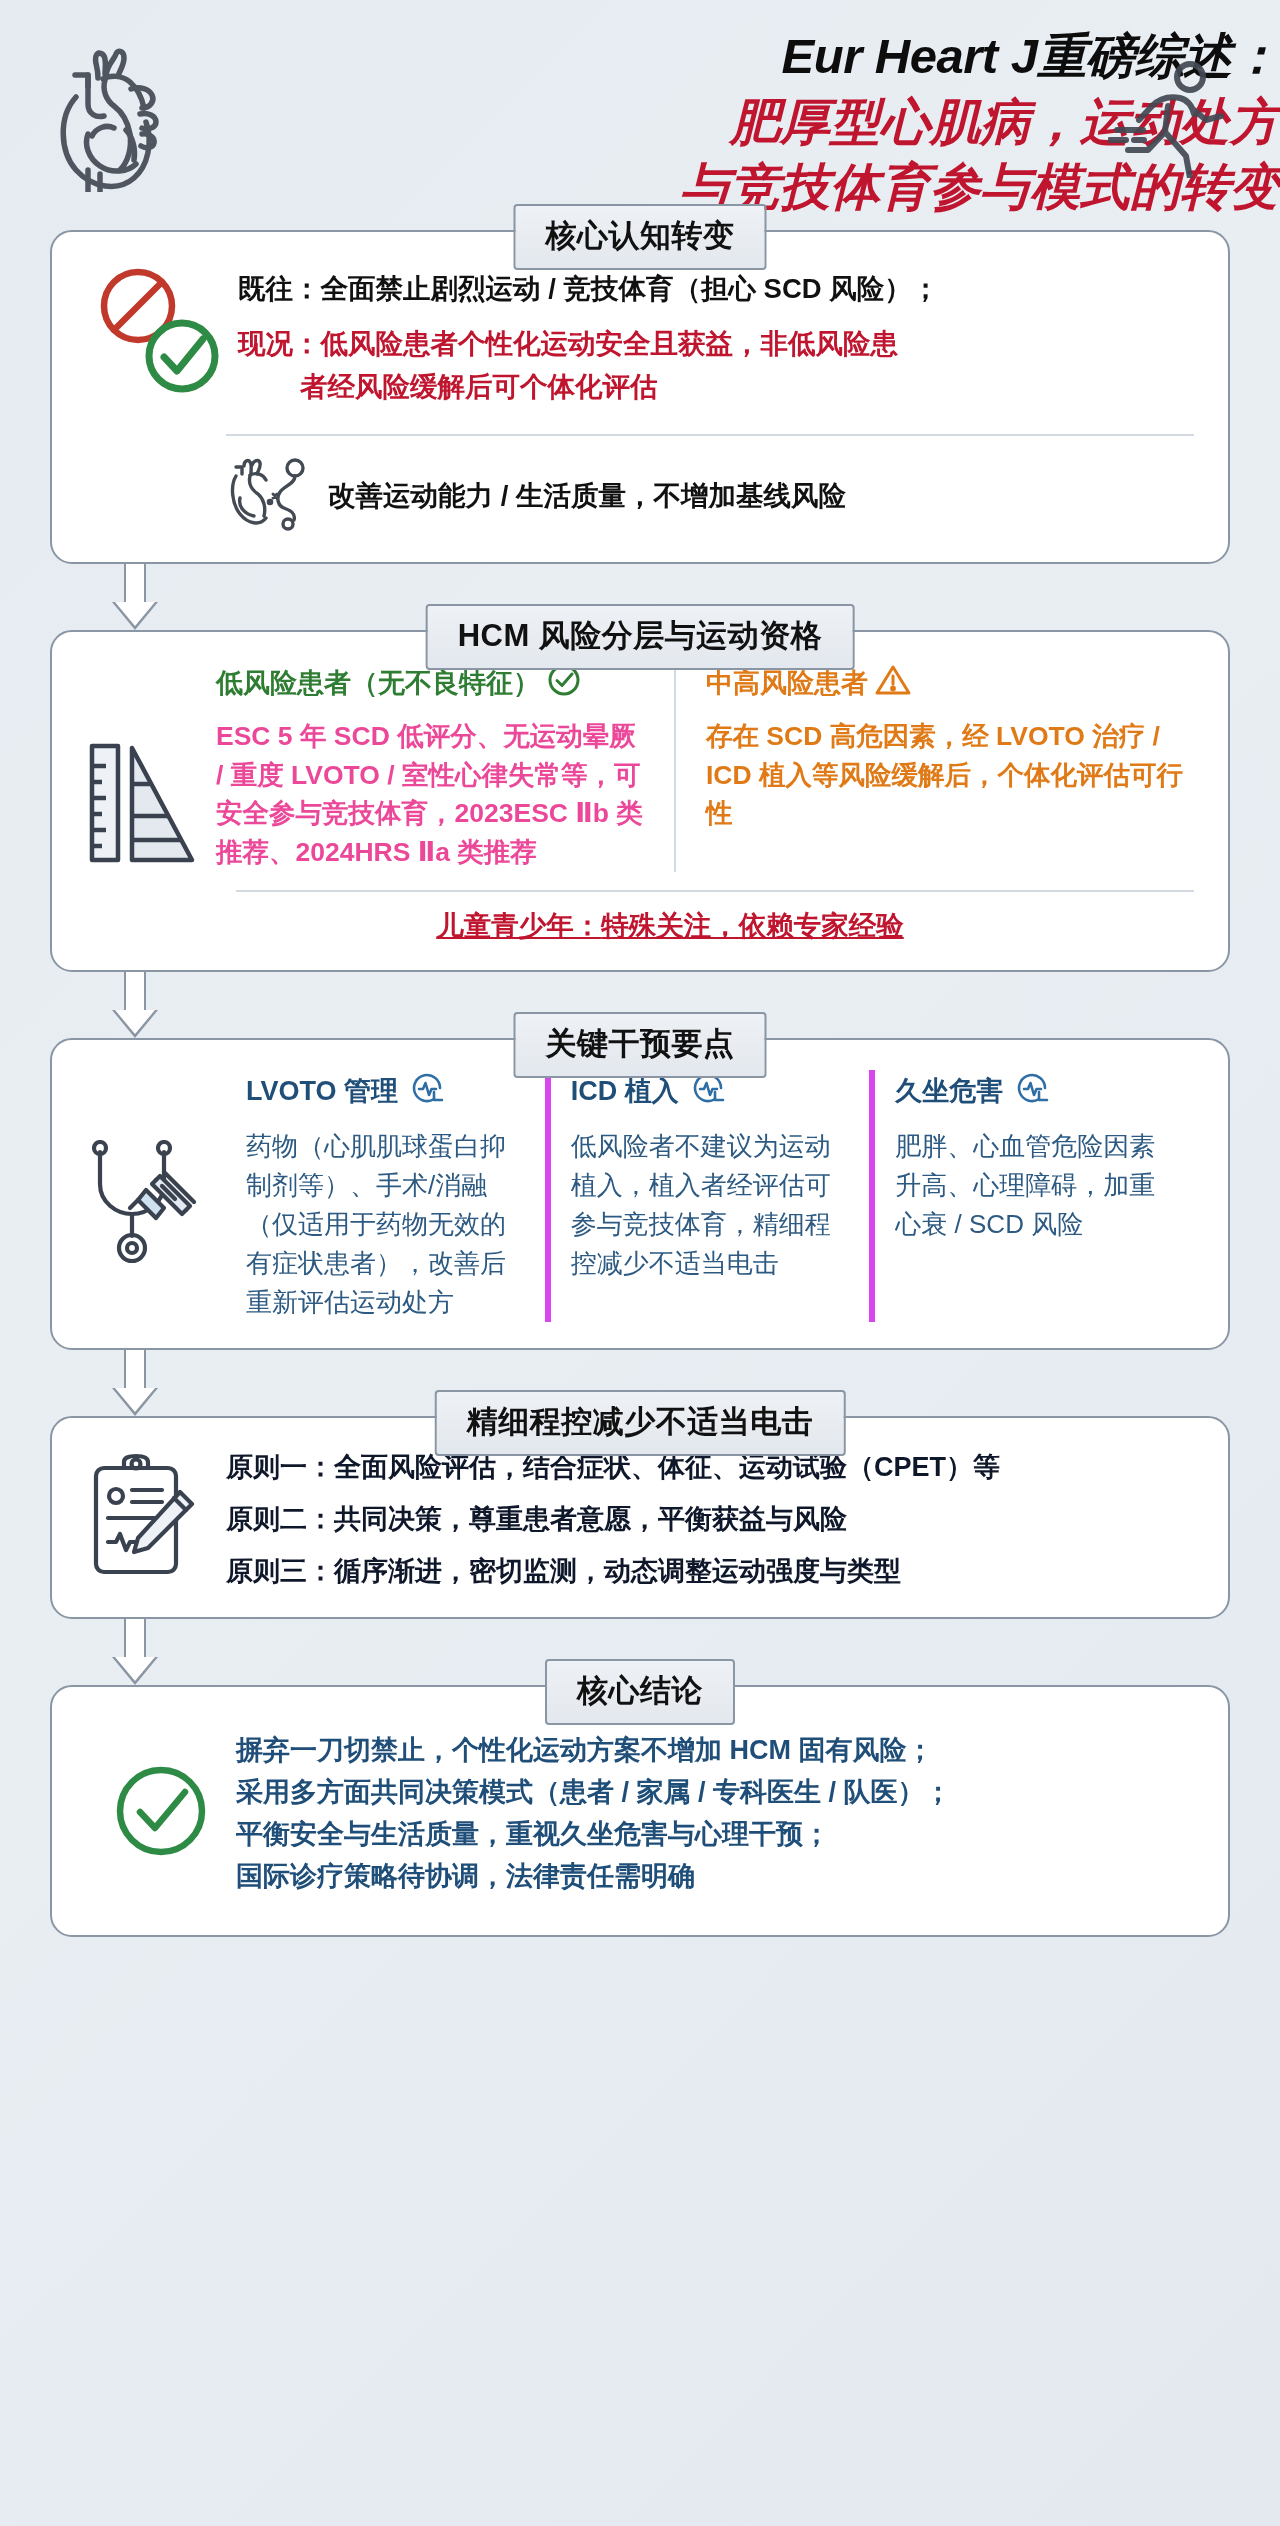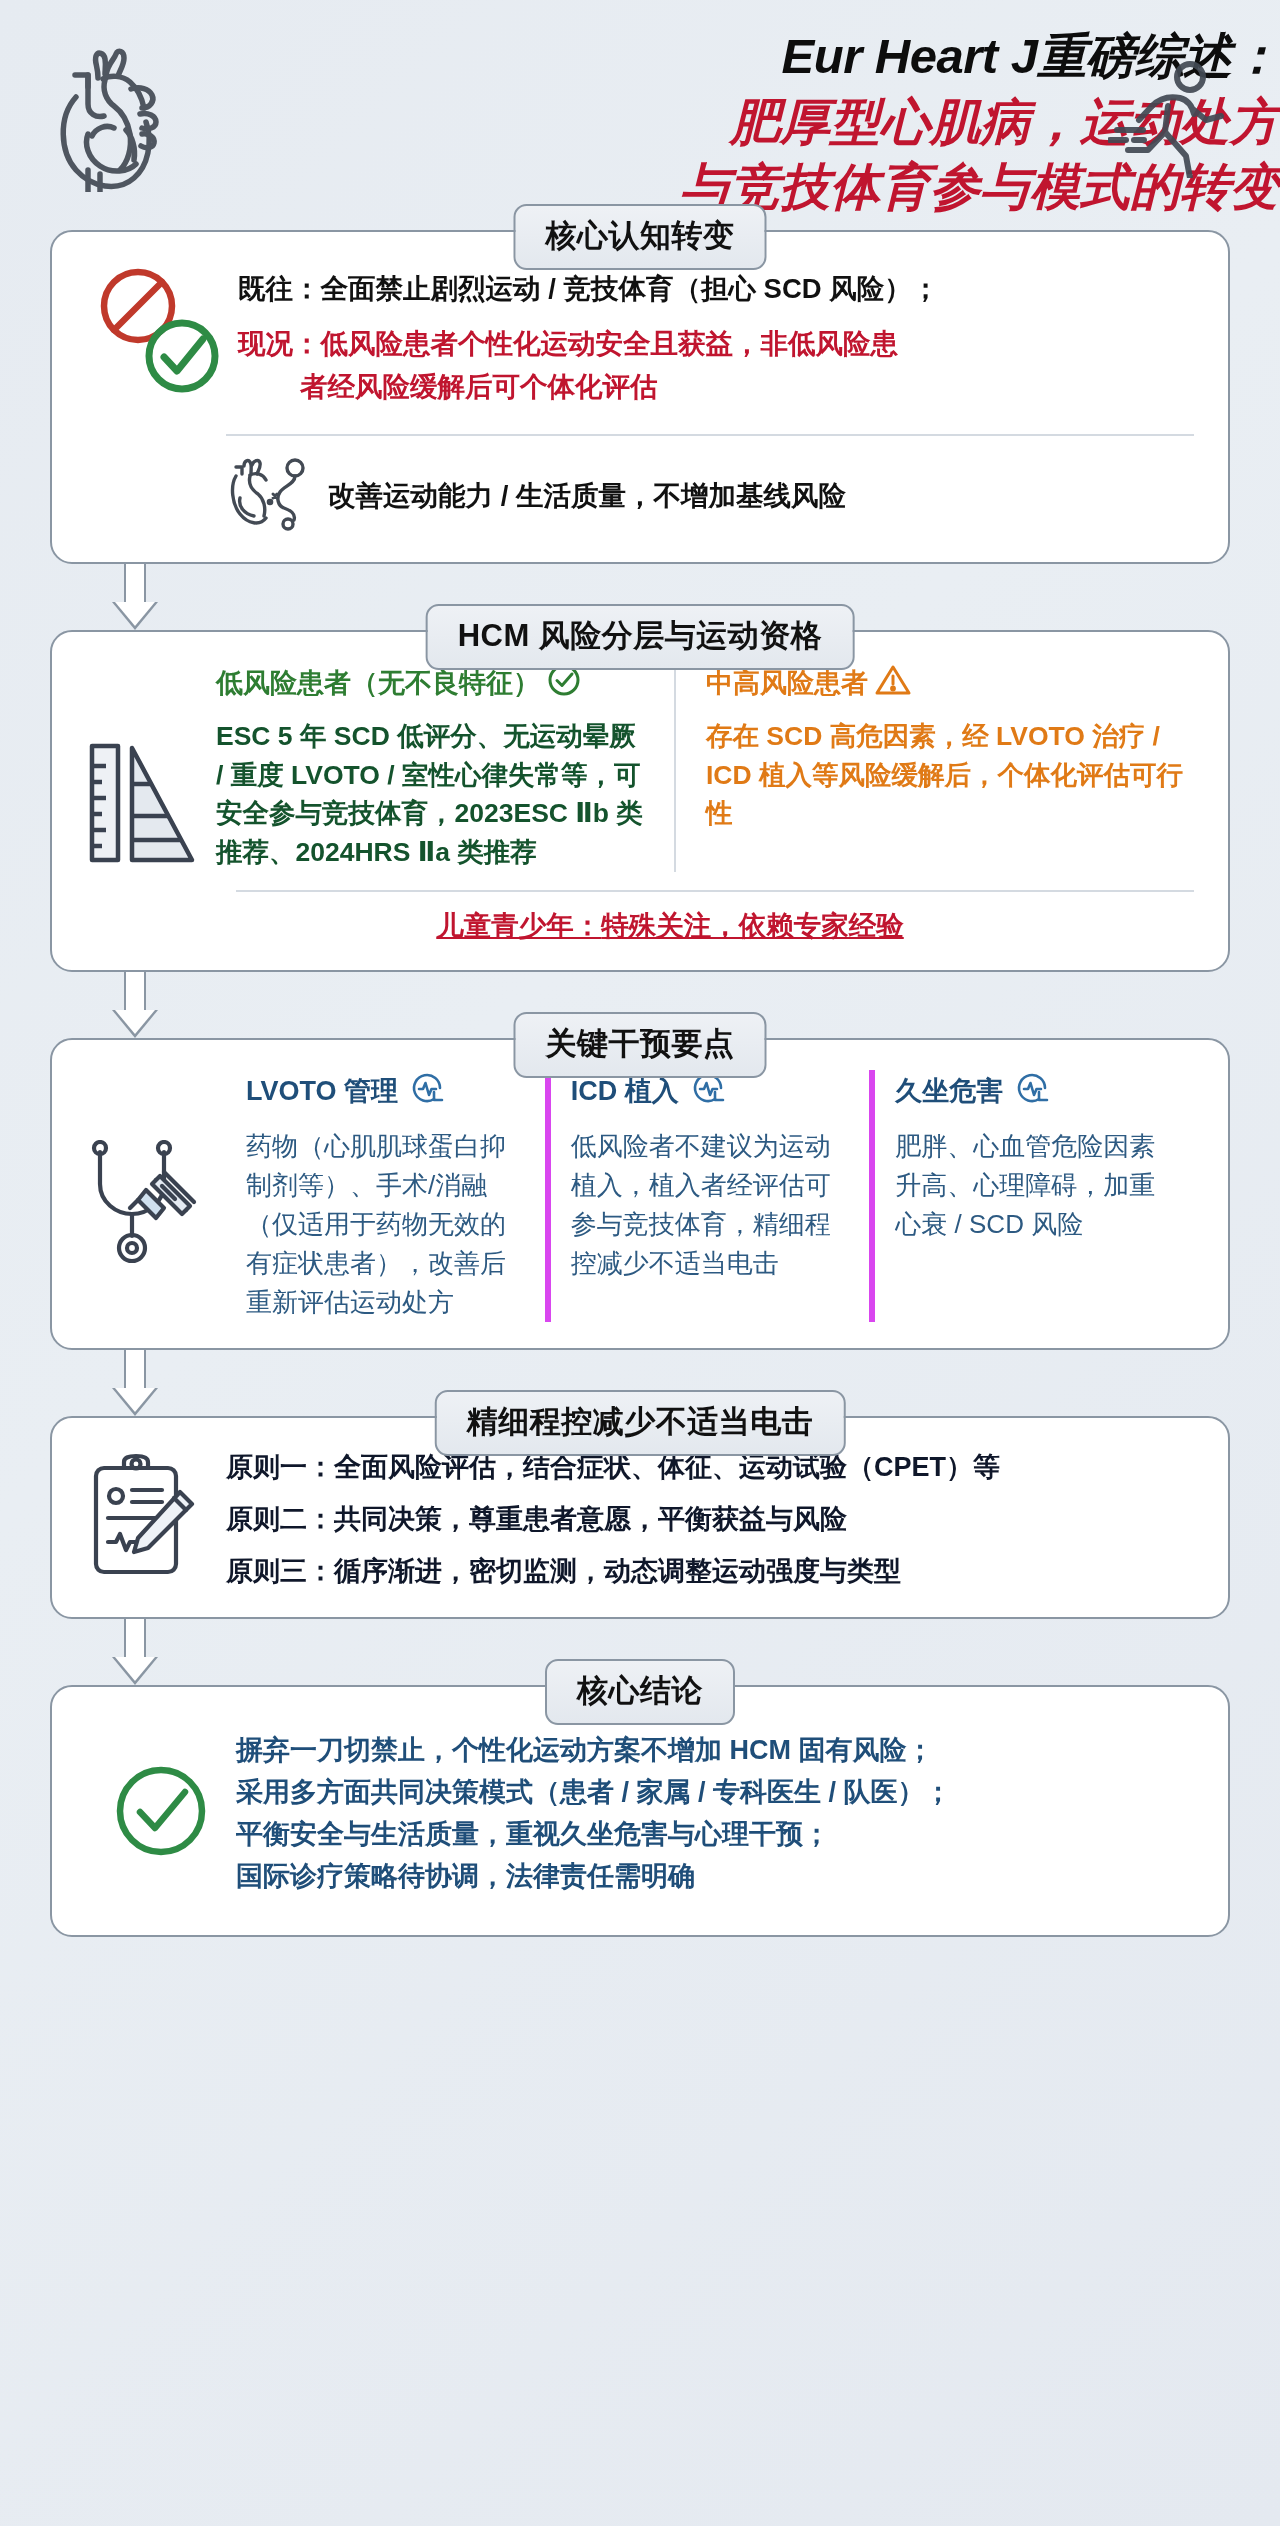--- a/index.html
+++ b/index.html
@@ -66,21 +66,21 @@
     position: relative;
     padding: 30px 34px 26px 34px;
   }
   .chip {
     position: absolute;
     left: 50%;
     transform: translateX(-50%);
     top: -28px;
     background: linear-gradient(180deg,#eef1f5 0%, #e3e8ee 100%);
     border: 2px solid #8a96a3;
-    border-radius: 13px;
+    border-radius: 4px;
     padding: 9px 30px 11px 30px;
     font-size: 31px;
     font-weight: 700;
     color: #111;
     white-space: nowrap;
     z-index: 5;
     letter-spacing: 0.5px;
   }
 
   
@@ -177,21 +177,21 @@
     font-weight: 700;
     margin-bottom: 12px;
   }
   .col-head.green { color: #2e7d32; }
   .col-head.orange { color: #e07a16; }
   .col-body {
     font-size: 26.5px;
     font-weight: 700;
     line-height: 1.46;
   }
-  .col-body.green { color: #14532d; }
+  .col-body.green { color: #ec4899; }
   .col-body.orange { color: #e07a16; }
   .b2-footdiv {
     height: 2px;
     background: #d4dae1;
     margin: 18px 0 16px 150px;
   }
   .b2-foot {
     text-align: center;
     font-size: 27.5px;
     font-weight: 700;

